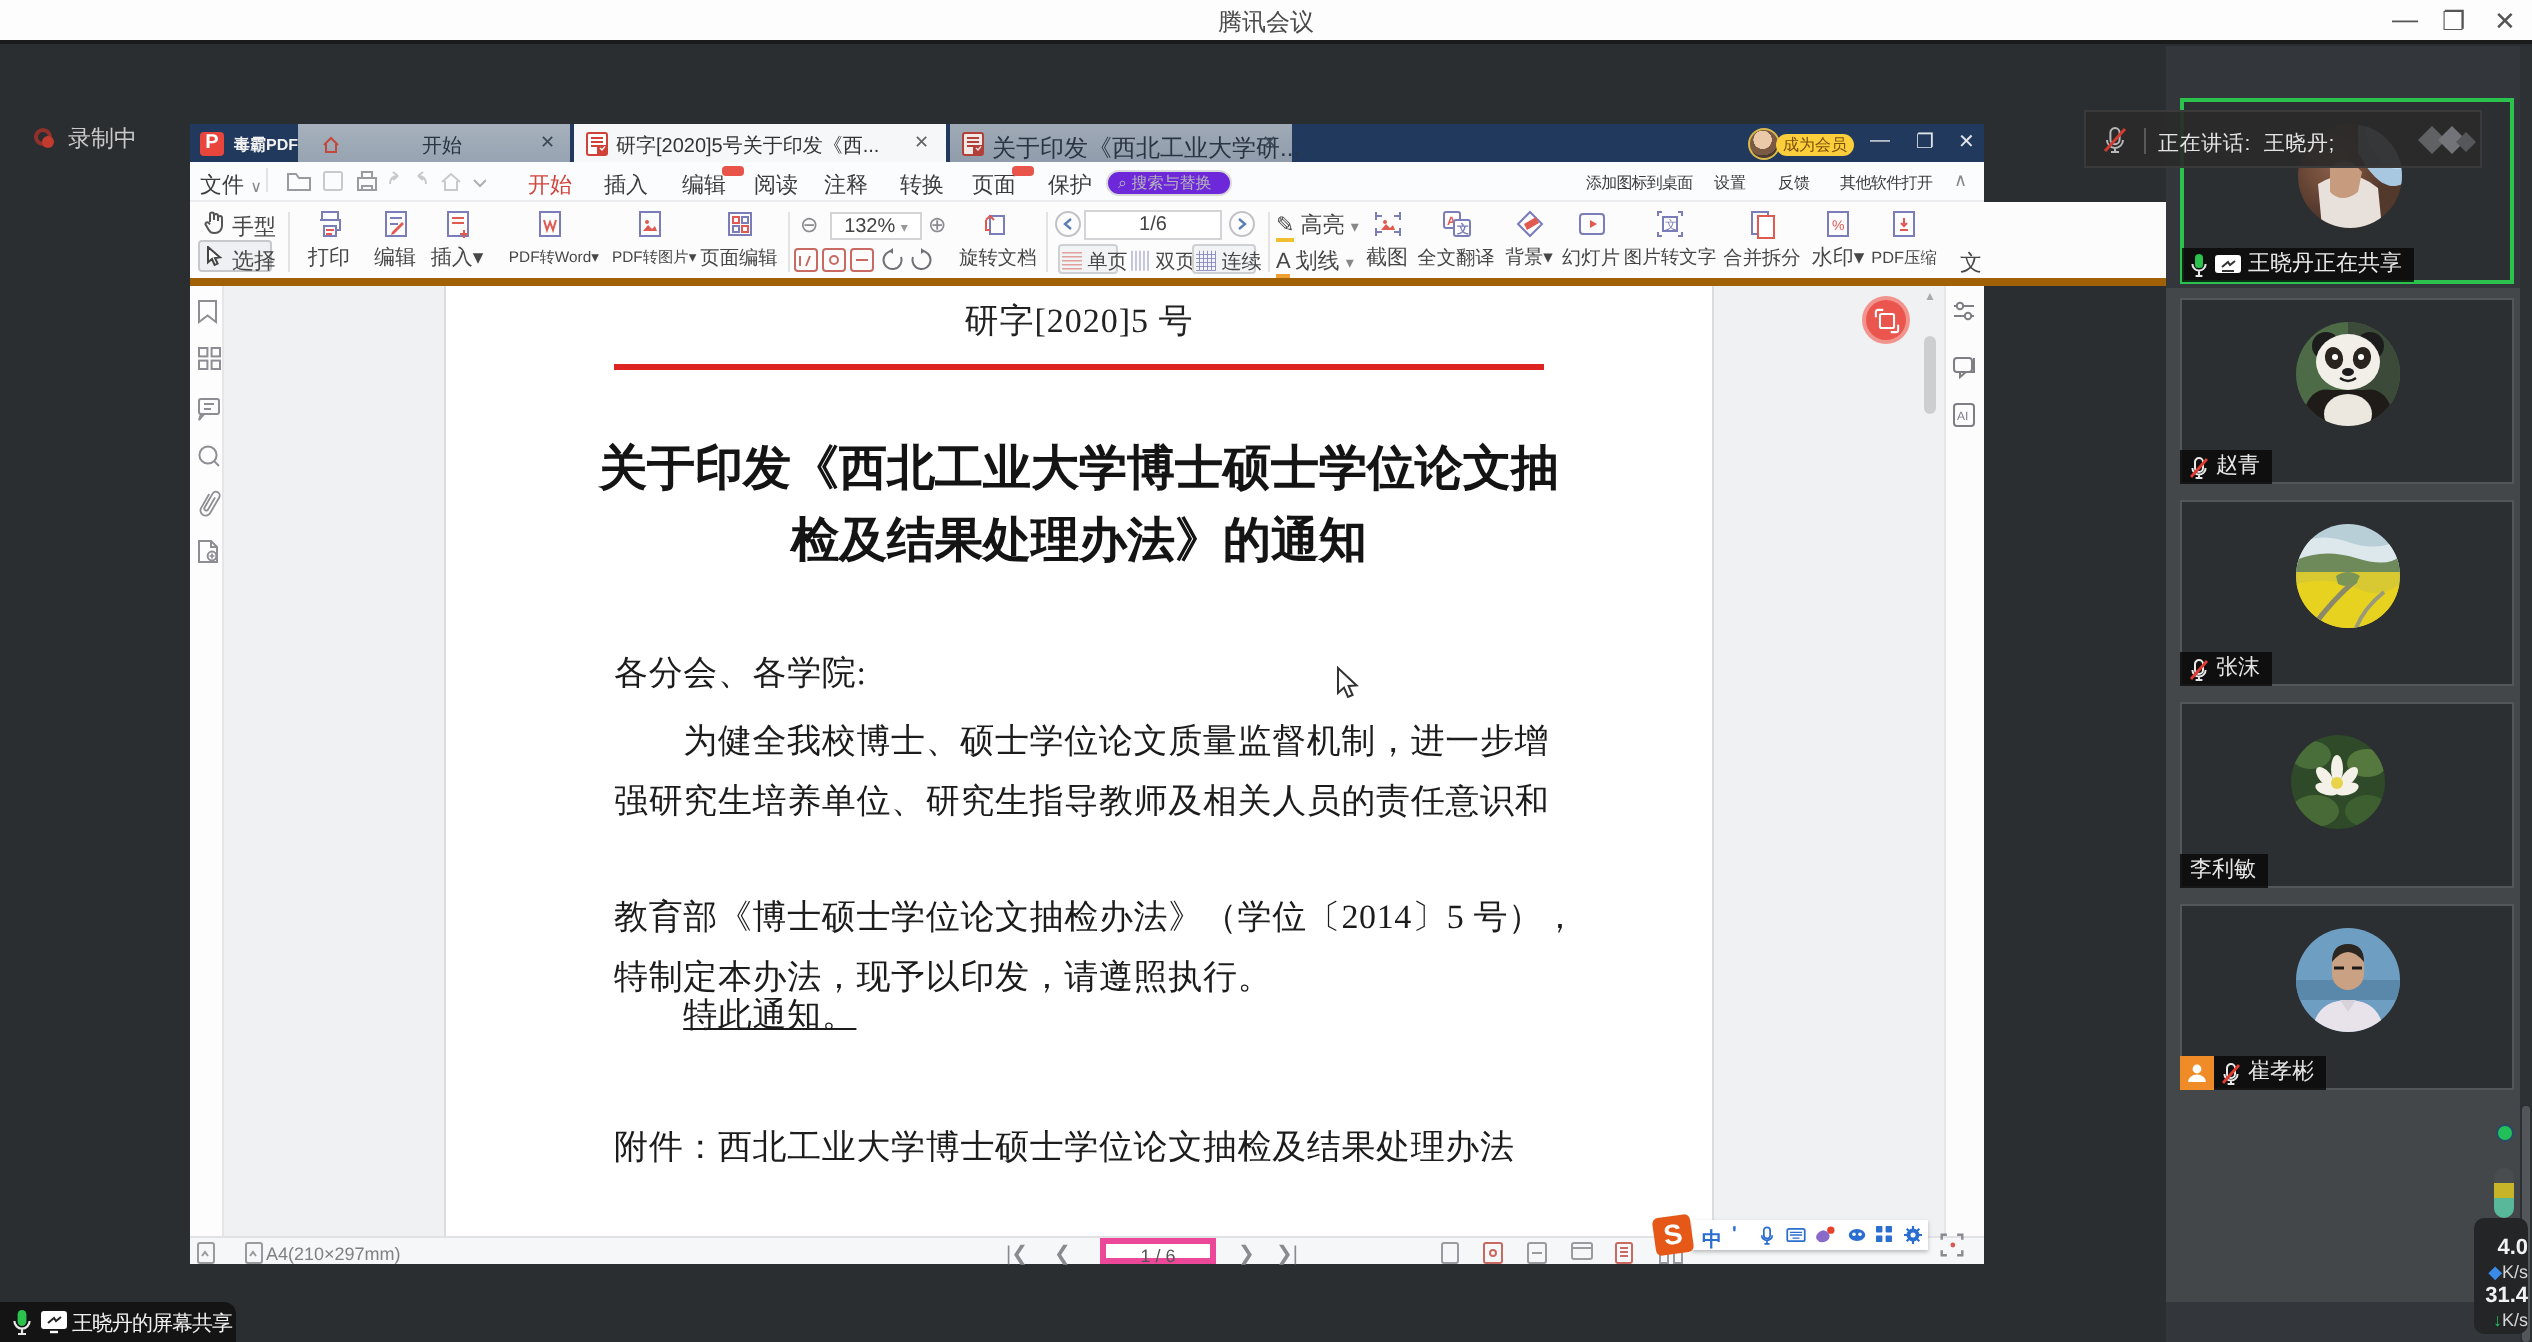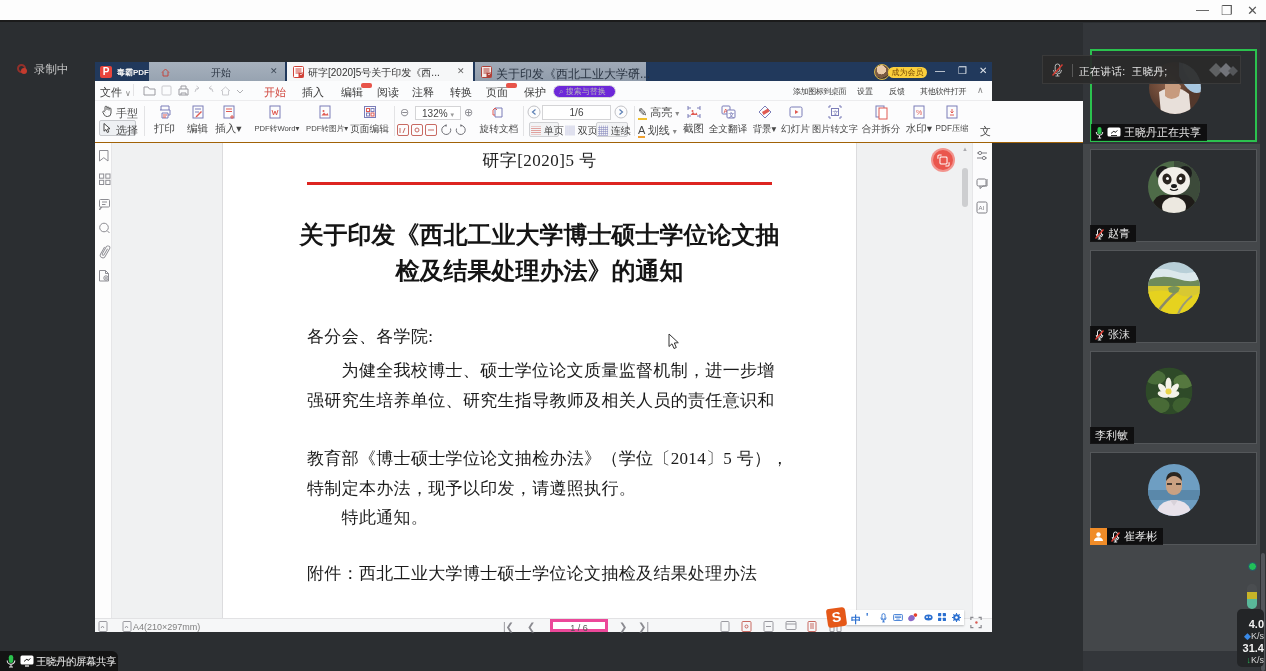--- a/index.html
+++ b/index.html
@@ -12,21 +12,21 @@
   #osbar .title { position:absolute; left:0; right:0; top:3px; text-align:center; font-size:12px; color:#4a4a4a; }
   .wbtn { position:absolute; top:6px; color:#555; font-size:13px; line-height:11px; }
   
   #rec { left:17px; top:62px; height:14px; color:#c9c9c9; font-size:11.5px; }
   #recdot { position:absolute; left:0; top:2px; width:9px; height:9px; border:2px solid #93302a; border-radius:50%; }
   #recdot::after { content:""; position:absolute; left:1.5px; top:1.5px; width:6px; height:6px; background:#c33b2e; border-radius:50%; }
   
   #pdfwin { left:95px; top:62px; width:897px; height:570px; background:#fff; }
   #tabbar { left:0; top:0; width:897px; height:19px; background:#21395c; }
   #menubar { left:0; top:19px; width:897px; height:20px; background:#fbfcfd; border-bottom:1px solid #ececee; font-size:11px; color:#3c3c3c; }
-  #toolbar { left:0; top:39px; width:1056px; height:42px; background:#fcfcfd; border-bottom:1px solid #a16207; }
+  #toolbar { left:0; top:39px; width:1056px; height:42px; background:#fcfcfd; border-bottom:4px solid #a16207; }
   #pdfbody { left:0; top:81px; width:897px; height:475px; background:#f0f1f2; }
   #statusbar { left:0; top:556px; width:897px; height:14px; background:#f6f7f8; border-top:1px solid #e2e2e4; font-size:9px; color:#808080; }
   
   #lstrip { left:0; top:0; width:17px; height:475px; background:#fdfdfd; border-right:1px solid #e6e6e8; }
   
   #rstrip { left:877px; top:0; width:20px; height:475px; background:#fcfcfd; border-left:1px solid #e6e6e8; }
   
   #page { left:127px; top:0px; width:635px; height:475px; background:#ffffff; border:1px solid #dcdcde; border-top:none; border-bottom:none; }
   
   #vscroll { left:867px; top:25px; width:6px; height:39px; background:#cdced0; border-radius:3px; }
@@ -44,20 +44,21 @@
   .tile .av { position:absolute; left:83px; top:37px; transform:translate(-50%,-50%); border-radius:50%; overflow:hidden; }
   .nlabel { position:absolute; left:-1px; bottom:-1px; background:rgba(8,8,8,0.82); color:#e8e8e8; font-size:11px;
             height:17px; line-height:17px; padding:0 6px 0 4px; display:flex; align-items:center; gap:3px; white-space:nowrap; }
   .docline { position:absolute; left:84px; font-size:17px; letter-spacing:0.32px; color:#1c1c1c; font-family:"Liberation Serif",serif; white-space:nowrap; }
 </style>
 </head>
 <body>
 <div id="root">
 
   <div id="osbar" class="abs">
+    <div class="title">腾讯会议</div>
     <span class="wbtn" style="left:1196px;top:4px;">—</span>
     <span class="wbtn" style="left:1221px;top:5px;">❐</span>
     <span class="wbtn" style="left:1247px;top:5px;">✕</span>
   </div>
 
   <div id="rec" class="abs"><span id="recdot"></span><span style="margin-left:17px;">录制中</span></div>
 
   <div id="pdfwin" class="abs">
     <div id="tabbar" class="abs">
 
@@ -322,21 +323,21 @@
       </div>
       <div id="page" class="abs">
         <div class="abs" style="left:0;right:0;top:6px;text-align:center;font-size:17px;letter-spacing:0.5px;color:#222;font-family:'Liberation Serif',serif;">研字[2020]5 号</div>
         <div class="abs" style="left:84px;top:39px;width:465px;height:2.5px;background:#dd2420;"></div>
         <div class="abs" style="left:0;right:0;top:74px;text-align:center;font-size:24px;line-height:36px;font-weight:bold;color:#141414;font-family:'Liberation Serif',serif;">关于印发《西北工业大学博士硕士学位论文抽<br>检及结果处理办法》的通知</div>
         <div class="docline" style="top:182px;">各分会、各学院:</div>
         <div class="docline" style="top:245.5px;">强研究生培养单位、研究生指导教师及相关人员的责任意识和</div>
         <div class="docline" style="top:216px;"><span style="margin-left:34.6px;"></span>为健全我校博士、硕士学位论文质量监督机制，进一步增</div>
         <div class="docline" style="top:304px;">教育部《博士硕士学位论文抽检办法》（学位〔2014〕5 号），</div>
         <div class="docline" style="top:333.5px;">特制定本办法，现予以印发，请遵照执行。</div>
-        <div class="docline" style="top:363px;"><span style="margin-left:34.6px;"></span>特此通知。</div>
+        <div class="docline" style="top:353px;text-decoration:underline;"><span style="margin-left:34.6px;"></span>特此通知。</div>
         <div class="docline" style="top:419px;">附件：西北工业大学博士硕士学位论文抽检及结果处理办法</div>
 
         <svg class="abs" style="left:445px;top:190px;" width="12" height="18" viewBox="0 0 12 18">
             <path d="M1 1 L1 13.5 4 10.8 6 15.5 8.3 14.5 6.3 10 10.3 9.7 z" fill="#fff" stroke="#333" stroke-width="1"></path>
           </svg>
       </div>
 
       <div class="abs" style="left:836px;top:5px;width:24px;height:24px;border-radius:50%;background:#f2948e;">
         <div class="abs" style="left:2px;top:2px;width:20px;height:20px;border-radius:50%;background:#ea564d;"></div>
         <svg class="abs" style="left:5.5px;top:5.5px;" width="13" height="13" viewBox="0 0 14 14" fill="none" stroke="#fff" stroke-width="1.1">

